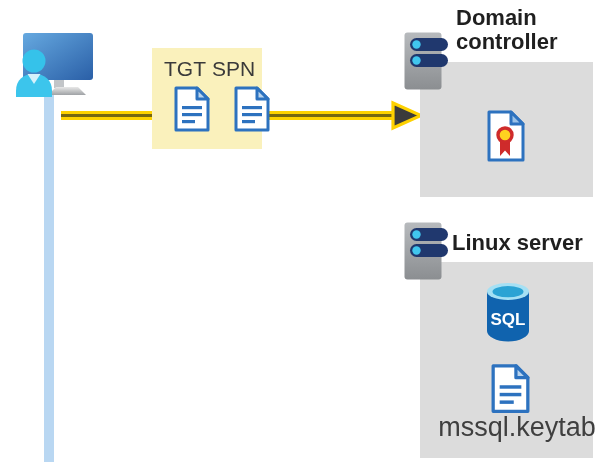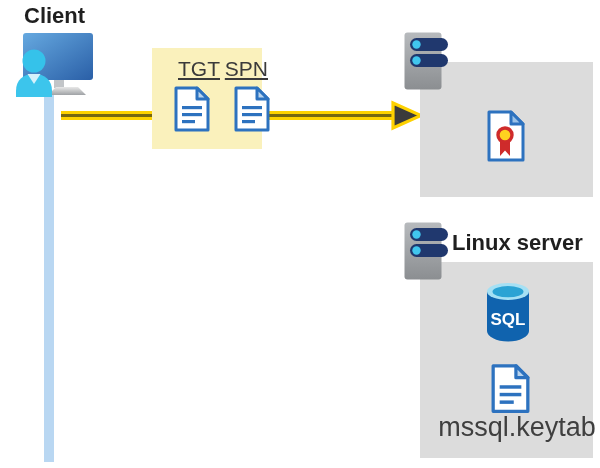--- a/index.html
+++ b/index.html
@@ -4,39 +4,38 @@
 <style>
   html,body{margin:0;padding:0;background:#ffffff;}
   .canvas{position:relative;width:600px;height:468px;background:#ffffff;
           font-family:"Liberation Sans",sans-serif;overflow:hidden;}
   .abs{position:absolute;}
   .title{position:absolute;font-weight:bold;color:#1f1f1f;font-size:22px;line-height:24px;}
   .session-line{position:absolute;left:44px;top:92px;width:10px;height:370px;background:#b9d7f2;}
   .arrow-shaft{position:absolute;left:61px;top:111px;width:333px;height:9px;
       background:linear-gradient(to bottom,#fdd100 0,#fdd100 33%,#756711 33%,#756711 67%,#fdd100 67%,#fdd100 100%);}
   .ticket-box{position:absolute;left:152px;top:48px;width:110px;height:101px;background:#faf1bc;}
-  .ticket-label{position:absolute;top:9px;width:56px;text-align:right;
-      font-size:21px;color:#3a3a3a;text-decoration:underline;}
+  .ticket-label{position:absolute;top:9px;width:56px;text-align:left;
+      font-size:21px;color:#3a3a3a;}
   .panel{position:absolute;left:420px;width:173px;background:#dcdcdc;}
   .dc-panel{top:62px;height:135px;}
   .linux-panel{top:262px;height:196px;}
   .keytab-label{position:absolute;left:417px;top:412px;width:200px;text-align:center;
       font-size:27px;color:#3f3f3f;}
   svg{display:block;}
 </style>
 </head>
 <body>
 
 <div class="canvas">
 
   <div class="session-line"></div>
 
   <div class="arrow-shaft"></div>
 
-  <div class="title" style="left:24px;top:4px;width:80px;">Client</div>
 
   <svg class="abs" style="left:14px;top:30px;" width="92" height="70" viewBox="0 0 92 70">
     <defs>
       <linearGradient id="mg" x1="0" y1="0" x2="1" y2="1">
         <stop offset="0" stop-color="#66a9e0"></stop>
           <stop offset="1" stop-color="#2a5fa7"></stop>
       </linearGradient>
       <linearGradient id="sg" x1="0" y1="0" x2="0" y2="1">
         <stop offset="0" stop-color="#e8e8e8"></stop>
           <stop offset="1" stop-color="#9fa2a5"></stop>
@@ -82,20 +81,21 @@
         <stop offset="0" stop-color="#b7babd"></stop>
           <stop offset="1" stop-color="#8b8e91"></stop>
       </linearGradient>
     </defs>
     <rect x="0.5" y="0.5" width="37" height="57" rx="3" fill="url(#srv)"></rect>
     <rect x="6" y="6" width="38" height="13" rx="6.5" fill="#20386e"></rect>
     <circle cx="12.5" cy="12.5" r="4.2" fill="#41c6ee"></circle>
     <rect x="6" y="22" width="38" height="13" rx="6.5" fill="#20386e"></rect>
     <circle cx="12.5" cy="28.5" r="4.2" fill="#41c6ee"></circle>
   </svg>
+  <div class="title" style="left:456px;top:6px;width:120px;">Domain controller</div>
   <svg class="abs" style="left:487px;top:110px;" width="38" height="52" viewBox="0 0 38 52">
     <path d="M2,2 H24 L36,14 V50 H2 Z" fill="#ffffff" stroke="#2d72bf" stroke-width="3" stroke-linejoin="round"></path>
     <path d="M24,2 L36,14 H24 Z" fill="#9cc3e8" stroke="#2d72bf" stroke-width="3" stroke-linejoin="round"></path>
     <polygon points="13,31 23,31 23,46 18,40.5 13,46" fill="#cf2b2b"></polygon>
     <circle cx="18" cy="25" r="7" fill="#ffd21f" stroke="#cf2b2b" stroke-width="3.4"></circle>
   </svg>
 
   <div class="panel linux-panel"></div>
   <svg class="abs" style="left:404px;top:222px;" width="46" height="58" viewBox="0 0 46 58">
     <rect x="0.5" y="0.5" width="37" height="57" rx="3" fill="url(#srv)"></rect>

